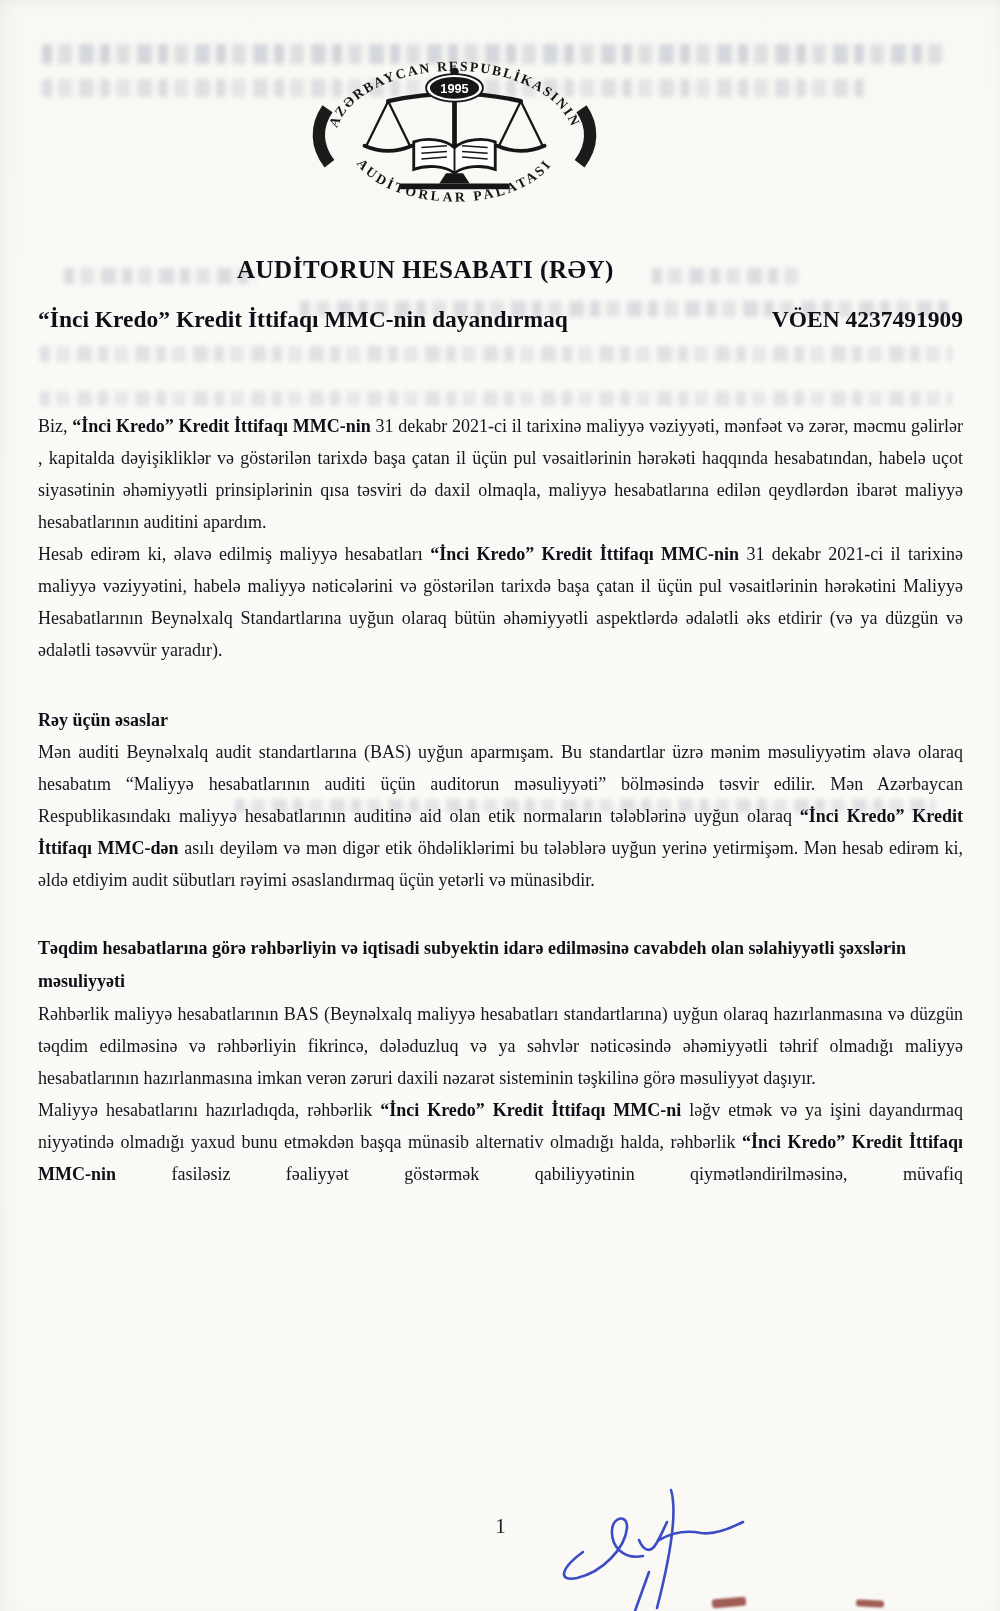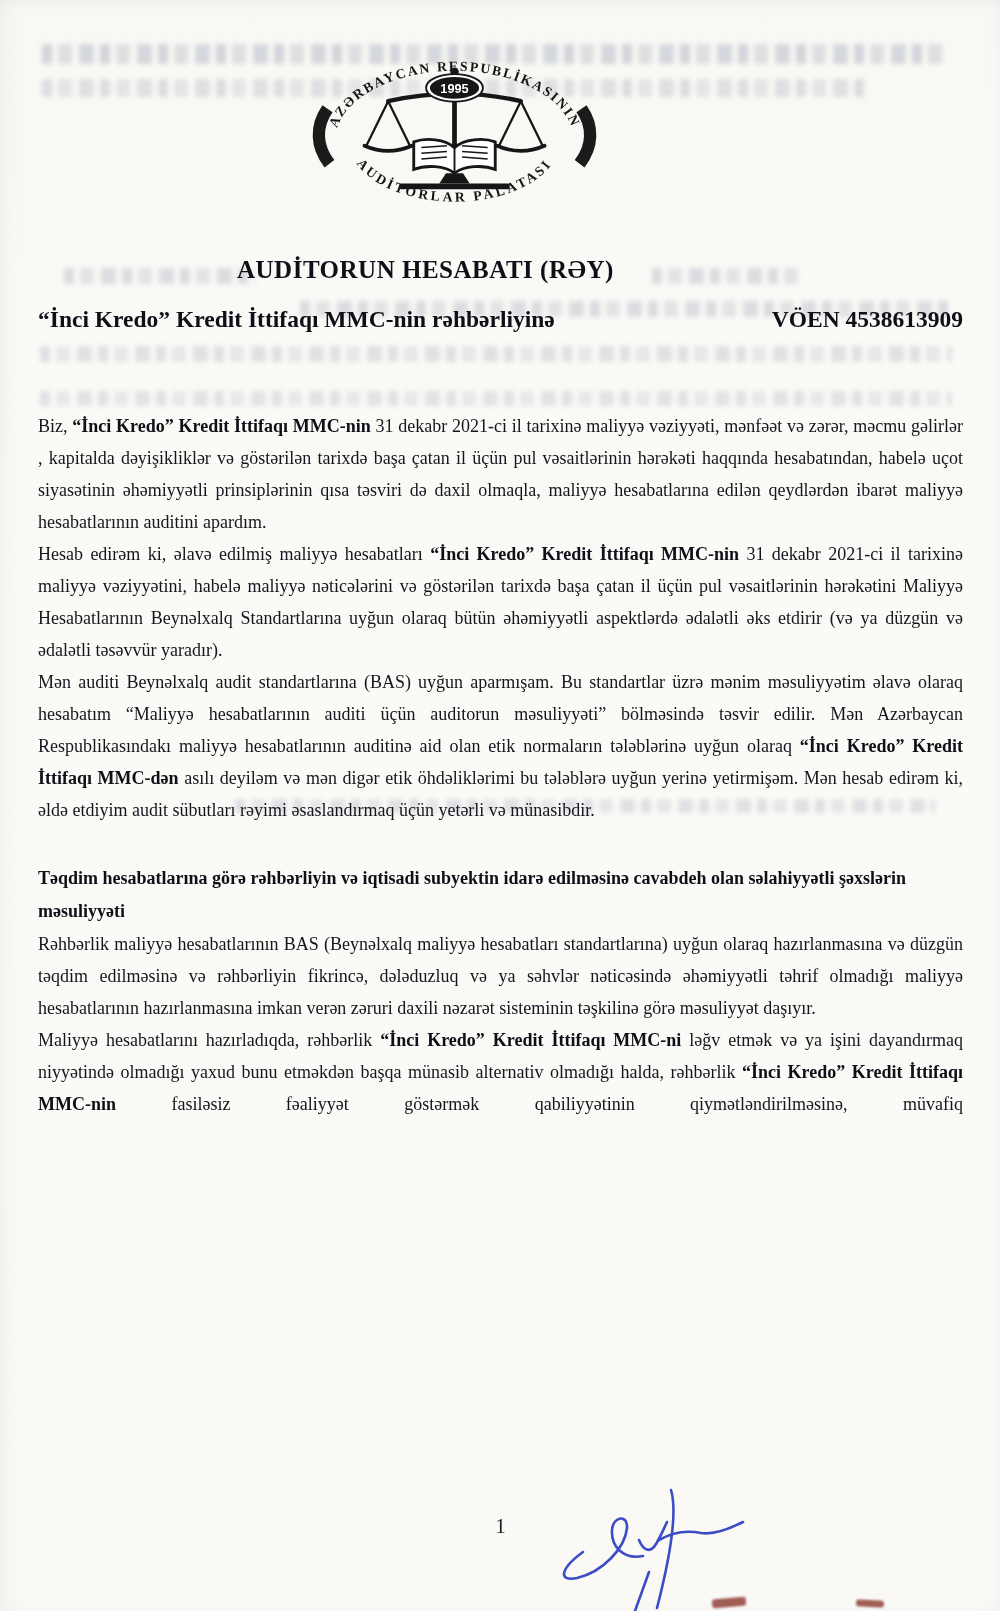--- a/index.html
+++ b/index.html
@@ -116,29 +116,30 @@
     <g>
       <ellipse cx="150" cy="40" rx="30" ry="14.5" fill="#ffffff" stroke="#161616" stroke-width="2"></ellipse>
       <ellipse cx="150" cy="40" rx="26" ry="11.5" fill="#161616"></ellipse>
       <text x="150" y="45" text-anchor="middle" font-size="13.5" font-weight="bold" font-family="Liberation Sans, sans-serif" fill="#ffffff">1995</text>
     </g>
   </svg>
 
   <div class="doc-title">AUDİTORUN HESABATI  (RƏY)</div>
 
   <div class="addr-row">
-    <span>“İnci Kredo”  Kredit İttifaqı MMC-nin rəhbərliyinə</span>
+    <span>“İnci Kredo”  Kredit İttifaqı MMC-nin dayandırmaq</span>
     <span class="voen">
-      <span>VÖEN</span>&nbsp;<span>4538613909</span>
+      <span>VÖEN</span>&nbsp;<span>4237491909</span>
     </span>
   </div>
 
   <div class="doc-body">
       <p class="sec paragraph"><span>Biz, </span><span class="b">“İnci Kredo”  Kredit İttifaqı MMC-nin </span><span>31 dekabr 2021-ci il tarixinə maliyyə vəziyyəti, mənfəət və zərər, məcmu gəlirlər , kapitalda dəyişikliklər və göstərilən tarixdə başa çatan il üçün pul vəsaitlərinin hərəkəti haqqında hesabatından, habelə uçot siyasətinin əhəmiyyətli prinsiplərinin qısa təsviri də daxil olmaqla, maliyyə hesabatlarına edilən qeydlərdən ibarət maliyyə hesabatlarının auditini apardım.</span></p>
       <p class="sec paragraph"><span>Hesab edirəm ki, əlavə edilmiş maliyyə hesabatları </span><span class="b">“İnci Kredo”  Kredit İttifaqı MMC-nin </span><span> 31 dekabr 2021-ci il tarixinə maliyyə vəziyyətini, habelə maliyyə nəticələrini və göstərilən tarixdə başa çatan il üçün pul vəsaitlərinin hərəkətini Maliyyə Hesabatlarının Beynəlxalq Standartlarına uyğun olaraq bütün əhəmiyyətli aspektlərdə ədalətli əks etdirir (və ya düzgün və ədalətli təsəvvür yaradır).</span></p>
+      <p class="sec heading"><span class="b">Rəy üçün əsaslar</span></p>
       <p class="sec paragraph"><span>Mən auditi Beynəlxalq audit standartlarına (BAS) uyğun aparmışam. Bu standartlar üzrə mənim məsuliyyətim əlavə olaraq hesabatım “Maliyyə hesabatlarının auditi üçün auditorun məsuliyyəti” bölməsində təsvir edilir. Mən Azərbaycan Respublikasındakı maliyyə hesabatlarının auditinə aid olan etik normaların tələblərinə uyğun olaraq </span><span class="b">“İnci Kredo”  Kredit İttifaqı MMC-dən </span><span>asılı deyiləm və mən digər etik öhdəliklərimi bu tələblərə uyğun yerinə yetirmişəm. Mən hesab edirəm ki, əldə etdiyim audit sübutları rəyimi əsaslandırmaq üçün yetərli və münasibdir.</span></p>
       <p class="sec heading2"><span class="b">Təqdim hesabatlarına görə rəhbərliyin və iqtisadi subyektin idarə edilməsinə cavabdeh olan səlahiyyətli şəxslərin məsuliyyəti</span></p>
       <p class="sec paragraph"><span>Rəhbərlik maliyyə hesabatlarının BAS (Beynəlxalq maliyyə hesabatları standartlarına) uyğun olaraq hazırlanmasına və düzgün təqdim edilməsinə və rəhbərliyin fikrincə, dələduzluq və ya səhvlər nəticəsində əhəmiyyətli təhrif olmadığı maliyyə hesabatlarının hazırlanmasına imkan verən zəruri daxili nəzarət sisteminin təşkilinə görə məsuliyyət daşıyır.</span></p>
       <p class="sec paragraph jlast"><span>Maliyyə hesabatlarını hazırladıqda, rəhbərlik </span><span class="b">“İnci Kredo”  Kredit İttifaqı MMC-ni </span><span>ləğv etmək və ya işini dayandırmaq niyyətində olmadığı yaxud bunu etməkdən başqa münasib alternativ olmadığı halda, rəhbərlik </span><span class="b">“İnci Kredo”  Kredit İttifaqı MMC-nin </span><span>fasiləsiz fəaliyyət göstərmək qabiliyyətinin qiymətləndirilməsinə, müvafiq</span></p>
     </div>
 
   <div class="page-number">1</div>
 
   <svg class="signature" viewBox="0 0 210 123" width="210" height="123" aria-hidden="true">
     <g fill="none" stroke="#2b3ec0" stroke-width="2.6" stroke-linecap="round" opacity="0.92">

